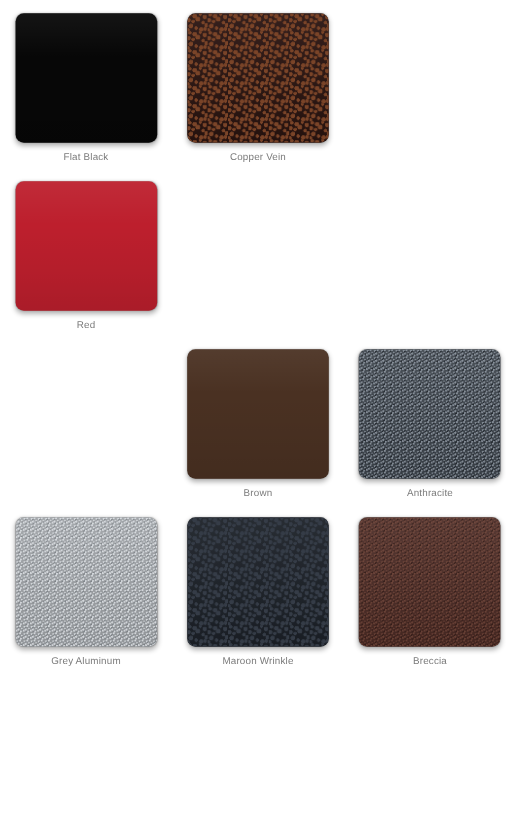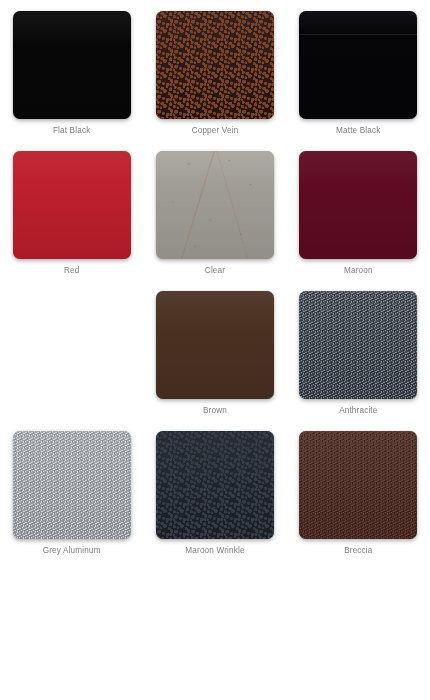--- a/index.html
+++ b/index.html
@@ -140,43 +140,25 @@
         <div class="tex tex-solid" style="--f: rgba(255,255,255,0.05); --d: rgba(0,0,0,0.5);"></div>
       </div>
       <div class="swatch-label">Flat Black</div>
     </div>
     <div class="swatch-cell" style="grid-area: 1 / 2;">
       <div class="swatch-chip" style="background-color: rgb(42, 20, 16);">
         <div class="tex tex-vein" style="--f: #7a4428; --d: #1a0c08;"></div>
       </div>
       <div class="swatch-label">Copper Vein</div>
     </div>
-    <div class="swatch-cell" style="grid-area: 1 / 3;">
-      <div class="swatch-chip" style="background-color: rgb(6, 6, 8);">
-        <div class="tex tex-seam" style="--f: rgba(255,255,255,0.06); --d: rgba(0,0,0,0.5);"></div>
-      </div>
-      <div class="swatch-label">Matte Black</div>
-    </div>
     <div class="swatch-cell" style="grid-area: 2 / 1;">
       <div class="swatch-chip" style="background-color: rgb(189, 31, 45);">
         <div class="tex tex-solid" style="--f: rgba(255,255,255,0.06); --d: rgba(0,0,0,0.25);"></div>
       </div>
       <div class="swatch-label">Red</div>
-    </div>
-    <div class="swatch-cell" style="grid-area: 2 / 2;">
-      <div class="swatch-chip" style="background-color: rgb(158, 156, 147);">
-        <div class="tex tex-weathered" style="--f: rgba(255,255,255,0.18); --d: rgba(90,70,50,0.3);"></div>
-      </div>
-      <div class="swatch-label">Clear</div>
-    </div>
-    <div class="swatch-cell" style="grid-area: 2 / 3;">
-      <div class="swatch-chip" style="background-color: rgb(94, 11, 35);">
-        <div class="tex tex-solid" style="--f: rgba(255,255,255,0.05); --d: rgba(0,0,0,0.35);"></div>
-      </div>
-      <div class="swatch-label">Maroon</div>
     </div>
     <div class="swatch-cell" style="grid-area: 3 / 2;">
       <div class="swatch-chip" style="background-color: rgb(74, 49, 34);">
         <div class="tex tex-solid" style="--f: rgba(255,255,255,0.05); --d: rgba(0,0,0,0.3);"></div>
       </div>
       <div class="swatch-label">Brown</div>
     </div>
     <div class="swatch-cell" style="grid-area: 3 / 3;">
       <div class="swatch-chip" style="background-color: rgb(60, 67, 75);">
         <div class="tex tex-speckle" style="--f: rgba(190,200,212,0.55); --d: rgba(18,22,28,0.65);"></div>

